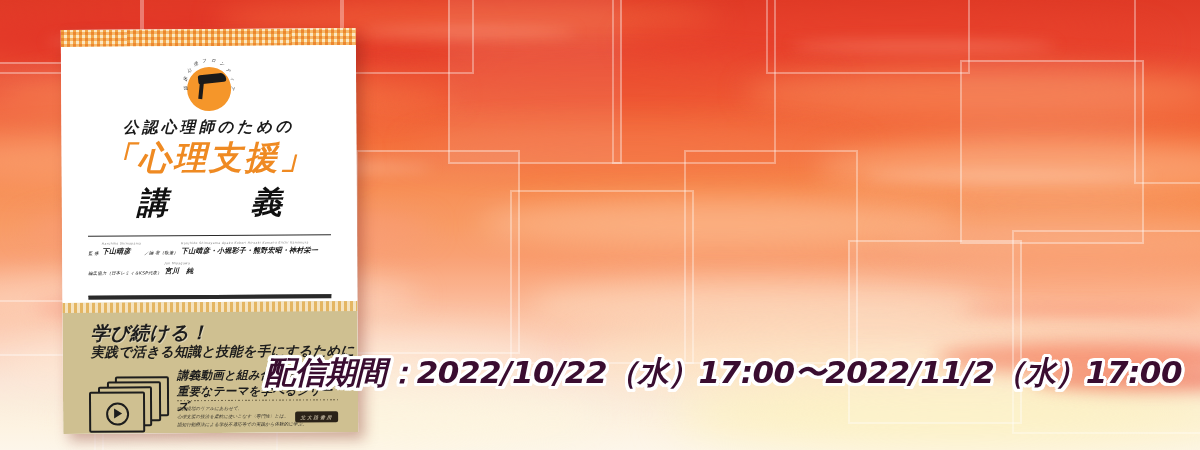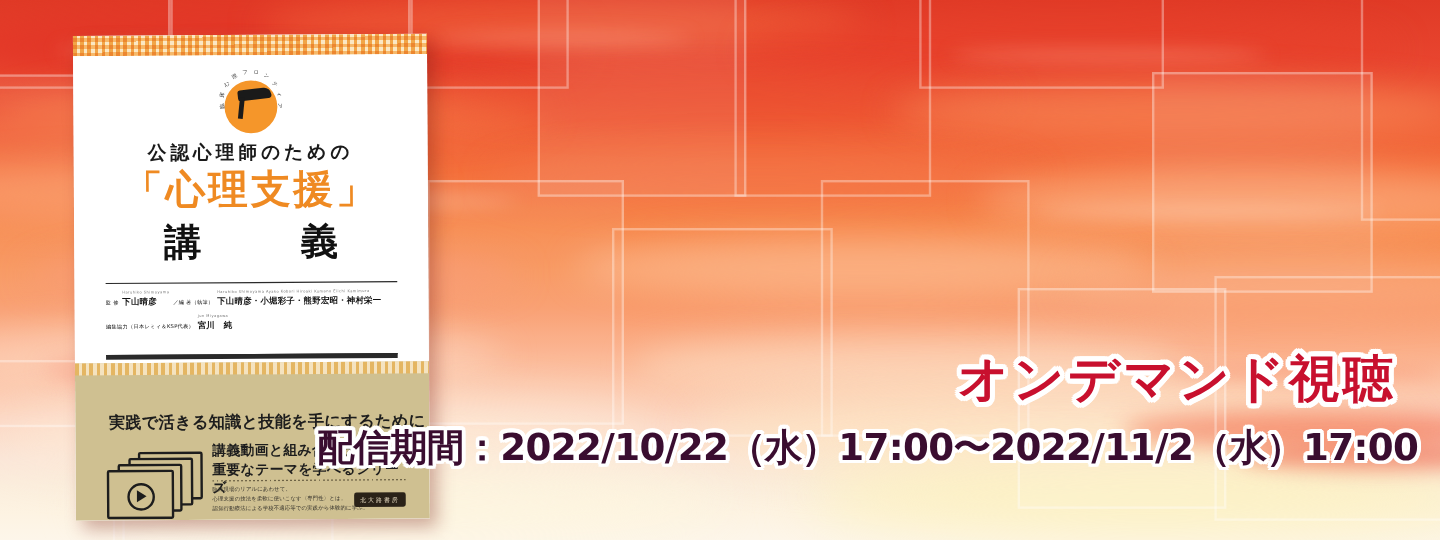--- a/index.html
+++ b/index.html
@@ -6,20 +6,21 @@
   html,body{margin:0;padding:0;background:#fff;}
   body{
     font-family:"DejaVu Sans","Liberation Sans",sans-serif;
     -webkit-font-smoothing:antialiased;
   }
   .banner{
     position:relative;
     width:1200px;height:450px;
     overflow:hidden;
     background:#e8452f;
+    font-style:italic;
   }
 
   
   .sky{position:absolute;inset:0;}
   .sky-base{
     position:absolute;inset:0;
     background:
       linear-gradient(180deg,
         #e03a26 0%,
         #e8452f 11%,
@@ -355,20 +356,21 @@
         <span>
           <span class="romaji">Jun Miyagawa</span>
           <span class="nm">宮川　純</span>
         </span>
       </div>
     </div>
     <div class="bk-rule2"></div>
 
     <div class="obi">
       <div class="obi-pattern"></div>
+      <div class="obi-t1">学び続ける！</div>
       <div class="obi-t2">実践で活きる知識と技能を手にするために</div>
 
       <div class="obi-box">
         <div class="vid-icon">
           <div class="vid-card vc1"></div>
           <div class="vid-card vc2"></div>
           <div class="vid-card vc3"></div>
           <div class="vid-card vc4"></div>
           <div class="vid-play"></div>
         </div>
@@ -381,16 +383,15 @@
           <div>認知行動療法による学校不適応等での実践から体験的に学ぶ。</div>
         </div>
         <div class="pub-badge">北大路書房</div>
       </div>
     </div>
   </div>
 
   <div class="headline">
   </div>
 
-  <div class="ondemand">オンデマンド視聴</div>
   <div class="period">配信期間：2022/10/22（水）17:00〜2022/11/2（水）17:00</div>
 
 </div>
 
 </body></html>

